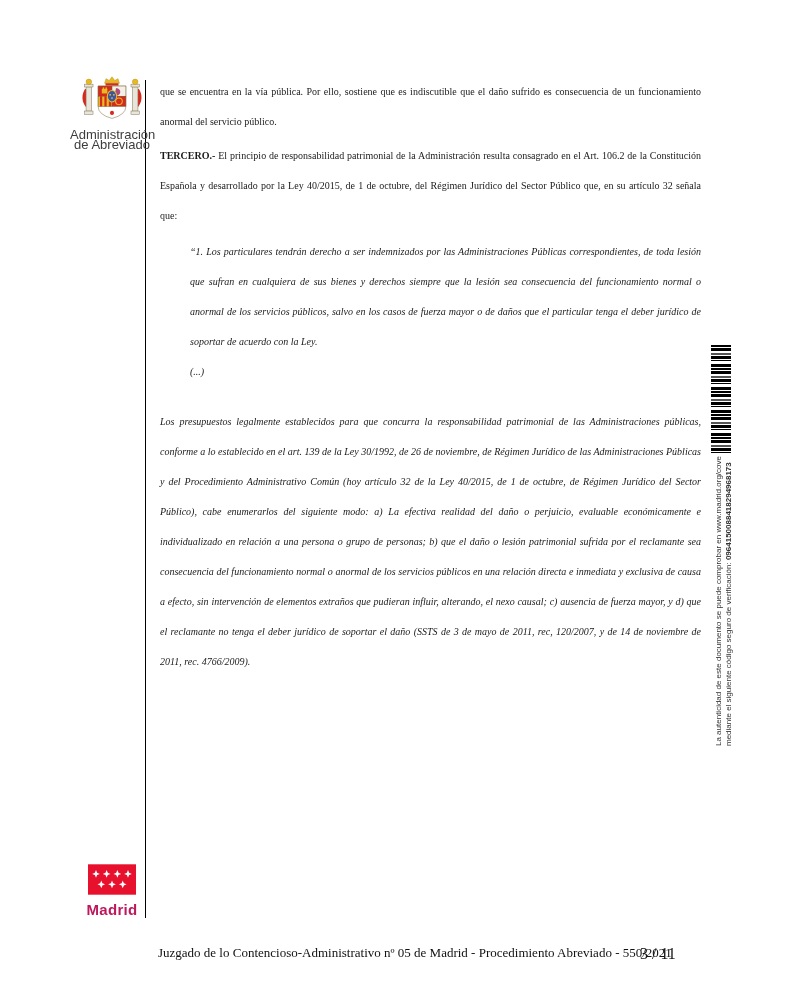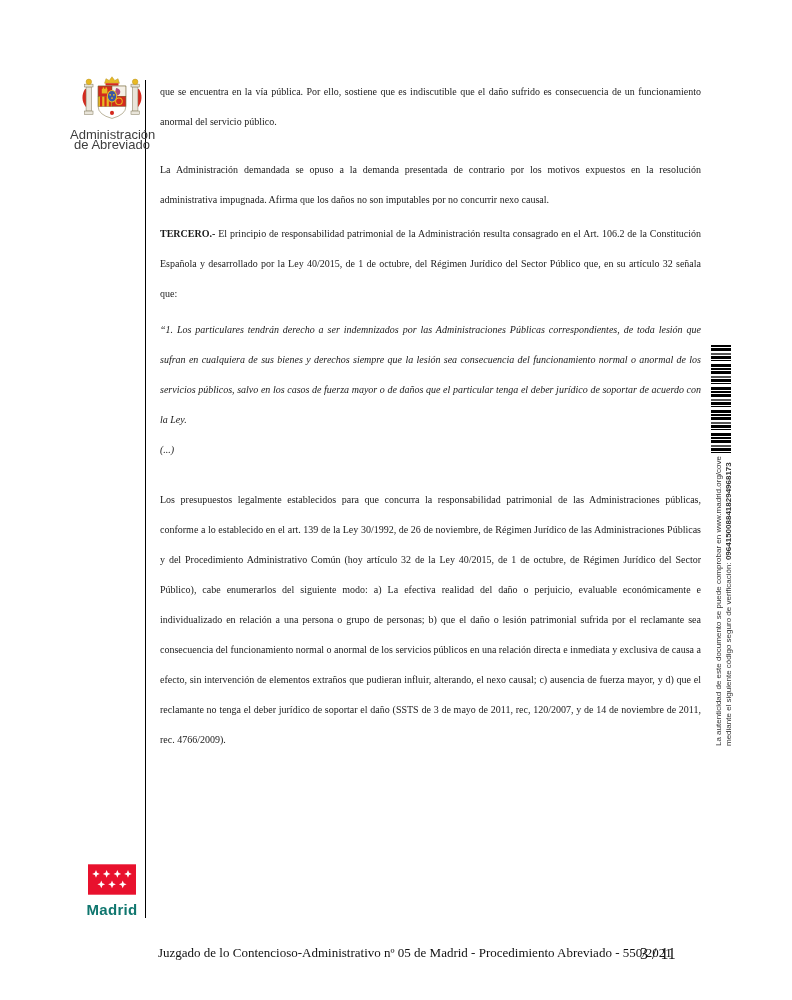--- a/index.html
+++ b/index.html
@@ -33,23 +33,23 @@
   .content {
     position: absolute;
     left: 160px; top: 77px; width: 541px;
     font-size: 10px; line-height: 30px;
     text-align: justify;
   }
   .content p { margin: 0; }
   .p2 { margin-top: 18px !important; }
   .p3 { margin-top: 4px !important; }
   .lead-bold { font-weight: bold; }
-  .quote { margin-top: 6px !important; font-style: italic; }
+  .quote { margin-top: 6px !important; font-style: italic; margin-left: 30px; }
   .quote div { text-align: justify; }
-  .p5 { margin-top: 20px !important; }
+  .p5 { margin-top: 20px !important; font-style: italic; }
   
   .barcode {
     position: absolute;
     left: 711px; top: 345px;
     width: 20px; height: 108px;
     background: repeating-linear-gradient(to bottom,
       #000 0 2px, #fff 2px 3px,
       #000 3px 6px, #fff 6px 8px,
       #555 8px 10px, #fff 10px 11px,
       #000 11px 14px, #fff 14px 15px,
@@ -70,21 +70,21 @@
   .cove-text .code { font-weight: bold; }
   
   .madrid-logo {
     position: absolute;
     left: 70px; top: 864px; width: 84px;
     text-align: center;
   }
   .madrid-logo .label {
     margin-top: 2px;
     font-family: "Liberation Sans", sans-serif;
-    font-weight: bold; font-size: 15px; color: #0f766e;
+    font-weight: bold; font-size: 15px; color: #be185d;
     letter-spacing: 0.3px;
   }
   
   .footer-left {
     position: absolute;
     left: 158px; top: 945px;
     font-size: 13px; color: #111;
   }
   .footer-page {
     position: absolute;
@@ -139,21 +139,20 @@
       </svg>
     </span>
     <div class="caption">
       <div>Administración</div>
       <div>de Abreviado</div>
     </div>
   </div>
 
   <div class="content">
     <p class="p1">que se encuentra en la vía pública. Por ello, sostiene que es indiscutible que el daño sufrido es consecuencia de un funcionamiento anormal del servicio público.</p>
-    <p class="p2">La Administración demandada se opuso a la demanda presentada de contrario por los motivos expuestos en la resolución administrativa impugnada. Afirma que los daños no son imputables por no concurrir nexo causal.</p>
     <p class="p3"><span class="lead-bold">TERCERO.-</span><span> El principio de responsabilidad patrimonial de la Administración resulta consagrado en el Art. 106.2 de la Constitución Española y desarrollado por la Ley 40/2015, de 1 de octubre, del Régimen Jurídico del Sector Público que, en su artículo 32 señala que:</span></p>
     <div class="quote">
       <div>“1. Los particulares tendrán derecho a ser indemnizados por las Administraciones Públicas correspondientes, de toda lesión que sufran en cualquiera de sus bienes y derechos siempre que la lesión sea consecuencia del funcionamiento normal o anormal de los servicios públicos, salvo en los casos de fuerza mayor o de daños que el particular tenga el deber jurídico de soportar de acuerdo con la Ley.</div>
       <div>(...)</div>
     </div>
     <p class="p5">Los presupuestos legalmente establecidos para que concurra la responsabilidad patrimonial de las Administraciones públicas, conforme a lo establecido en el art. 139 de la Ley 30/1992, de 26 de noviembre, de Régimen Jurídico de las Administraciones Públicas y del Procedimiento Administrativo Común (hoy artículo 32 de la Ley 40/2015, de 1 de octubre, de Régimen Jurídico del Sector Público), cabe enumerarlos del siguiente modo: a) La efectiva realidad del daño o perjuicio, evaluable económicamente e individualizado en relación a una persona o grupo de personas; b) que el daño o lesión patrimonial sufrida por el reclamante sea consecuencia del funcionamiento normal o anormal de los servicios públicos en una relación directa e inmediata y exclusiva de causa a efecto, sin intervención de elementos extraños que pudieran influir, alterando, el nexo causal; c) ausencia de fuerza mayor, y d) que el reclamante no tenga el deber jurídico de soportar el daño (SSTS de 3 de mayo de 2011, rec, 120/2007, y de 14 de noviembre de 2011, rec. 4766/2009).</p>
   </div>
 
   <div class="barcode"></div>
   <div class="cove-text">

